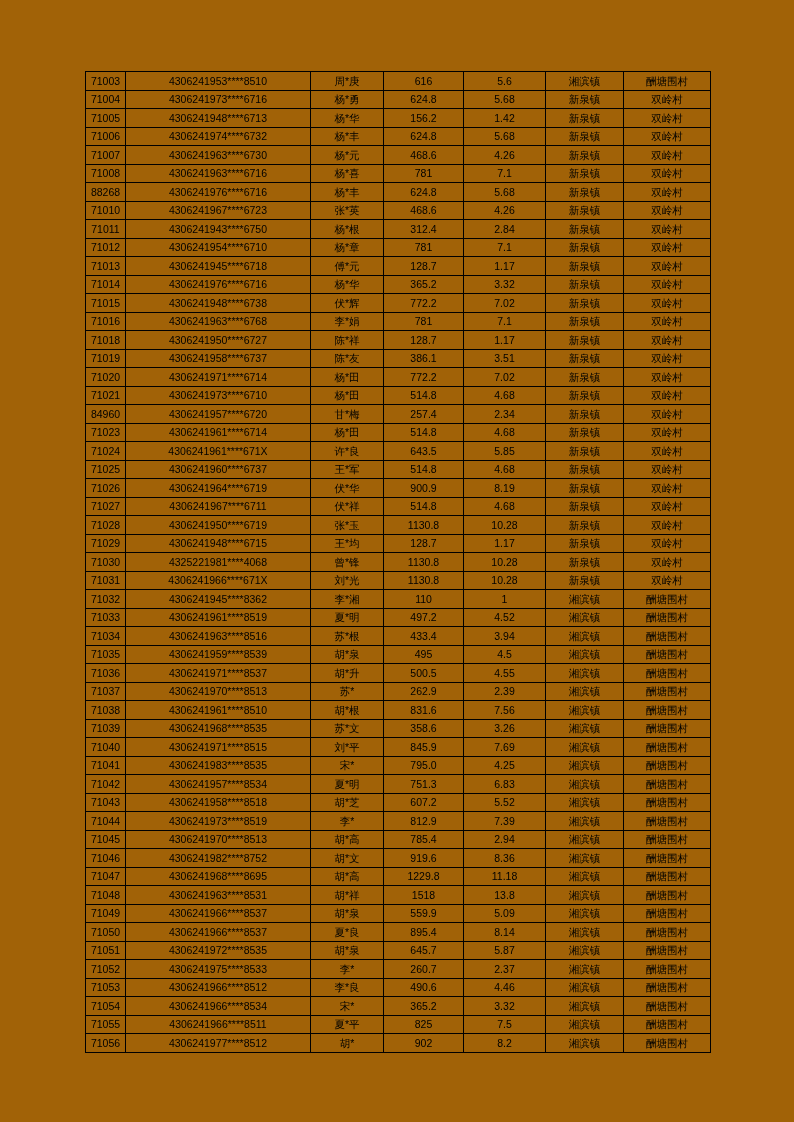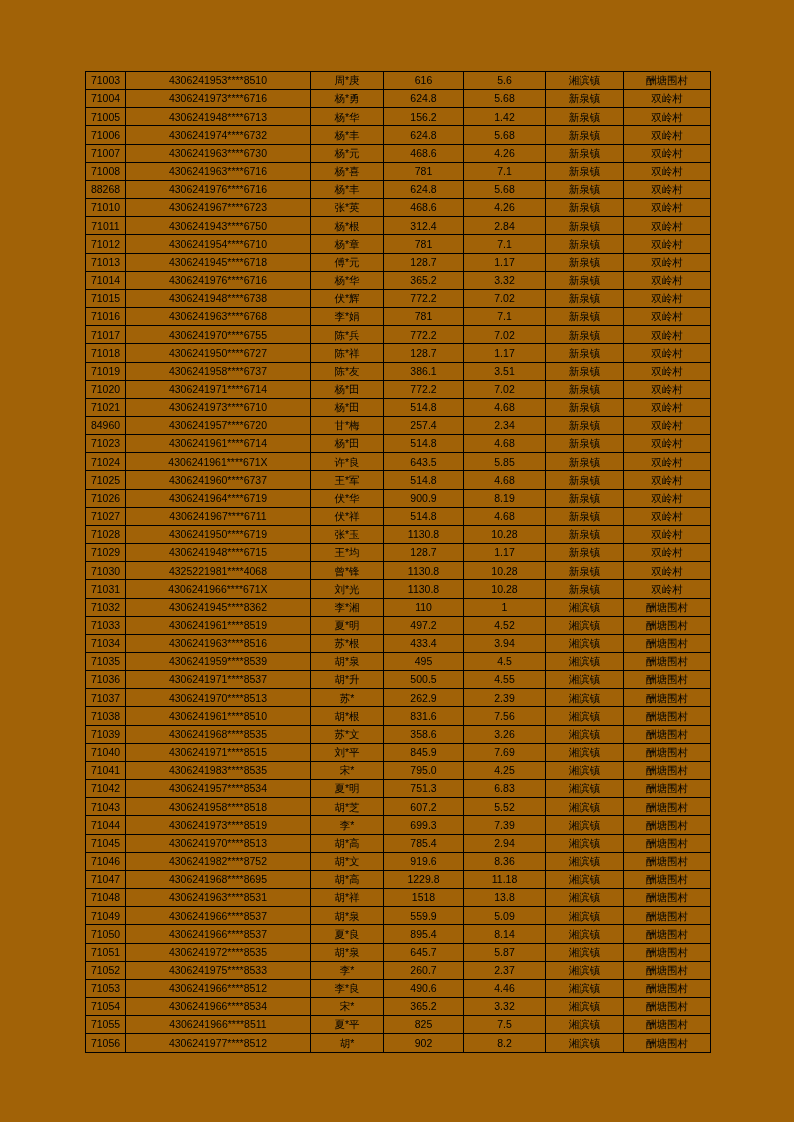--- a/index.html
+++ b/index.html
@@ -178,29 +178,20 @@
         <tr>
           <td>71016</td>
           <td>4306241963****6768</td>
           <td>李*娟</td>
           <td>781</td>
           <td>7.1</td>
           <td>新泉镇</td>
           <td>双岭村</td>
         </tr>
         <tr>
-          <td>71017</td>
-          <td>4306241970****6755</td>
-          <td>陈*兵</td>
-          <td>772.2</td>
-          <td>7.02</td>
-          <td>新泉镇</td>
-          <td>双岭村</td>
-        </tr>
-        <tr>
           <td>71018</td>
           <td>4306241950****6727</td>
           <td>陈*祥</td>
           <td>128.7</td>
           <td>1.17</td>
           <td>新泉镇</td>
           <td>双岭村</td>
         </tr>
         <tr>
           <td>71019</td>
@@ -424,21 +415,21 @@
           <td>胡*芝</td>
           <td>607.2</td>
           <td>5.52</td>
           <td>湘滨镇</td>
           <td>酬塘围村</td>
         </tr>
         <tr>
           <td>71044</td>
           <td>4306241973****8519</td>
           <td>李*</td>
-          <td>699.3</td>
+          <td>812.9</td>
           <td>7.39</td>
           <td>湘滨镇</td>
           <td>酬塘围村</td>
         </tr>
         <tr>
           <td>71045</td>
           <td>4306241970****8513</td>
           <td>胡*高</td>
           <td>785.4</td>
           <td>2.94</td>

